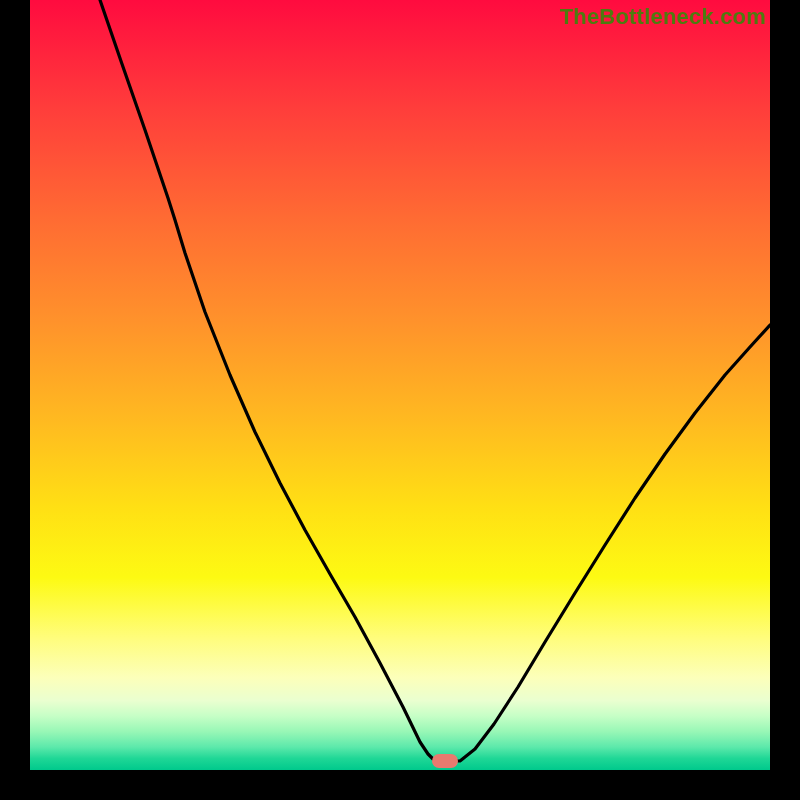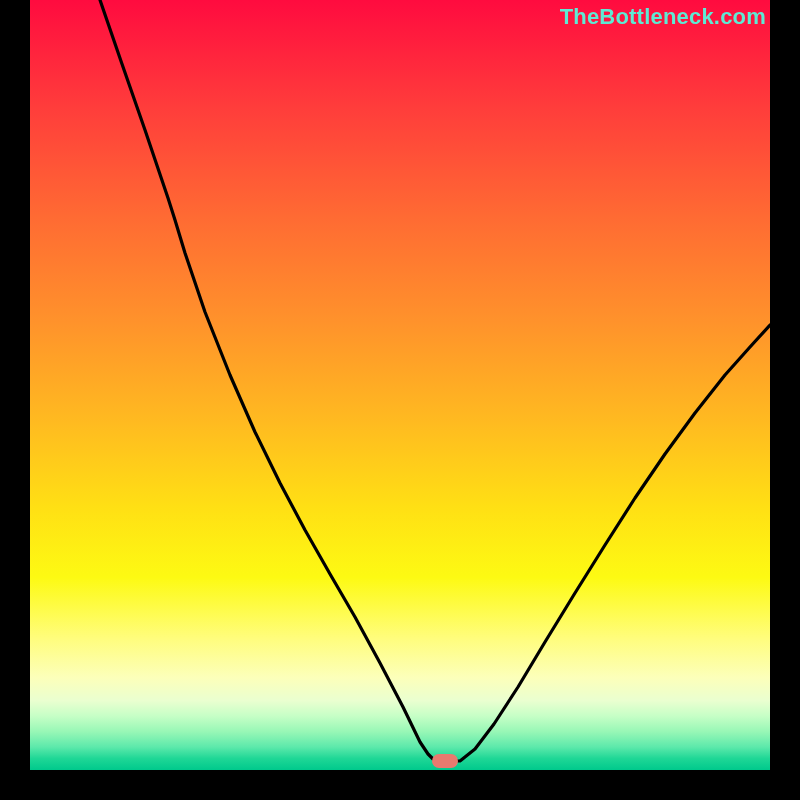--- a/index.html
+++ b/index.html
@@ -39,21 +39,21 @@
       #98f7b6 95%,
       #5de9ab 97%,
       #1fd796 98.5%,
       #00c98c 100%
     );
   }
   .watermark {
     position: absolute;
     top: 4px;
     right: 34px;
-    color: #5eead4;
+    color: #4d7c0f;
     font-size: 22px;
     font-weight: 600;
     letter-spacing: 0.2px;
     user-select: none;
   }
   .marker {
     position: absolute;
     width: 26px;
     height: 14px;
     border-radius: 7px;

